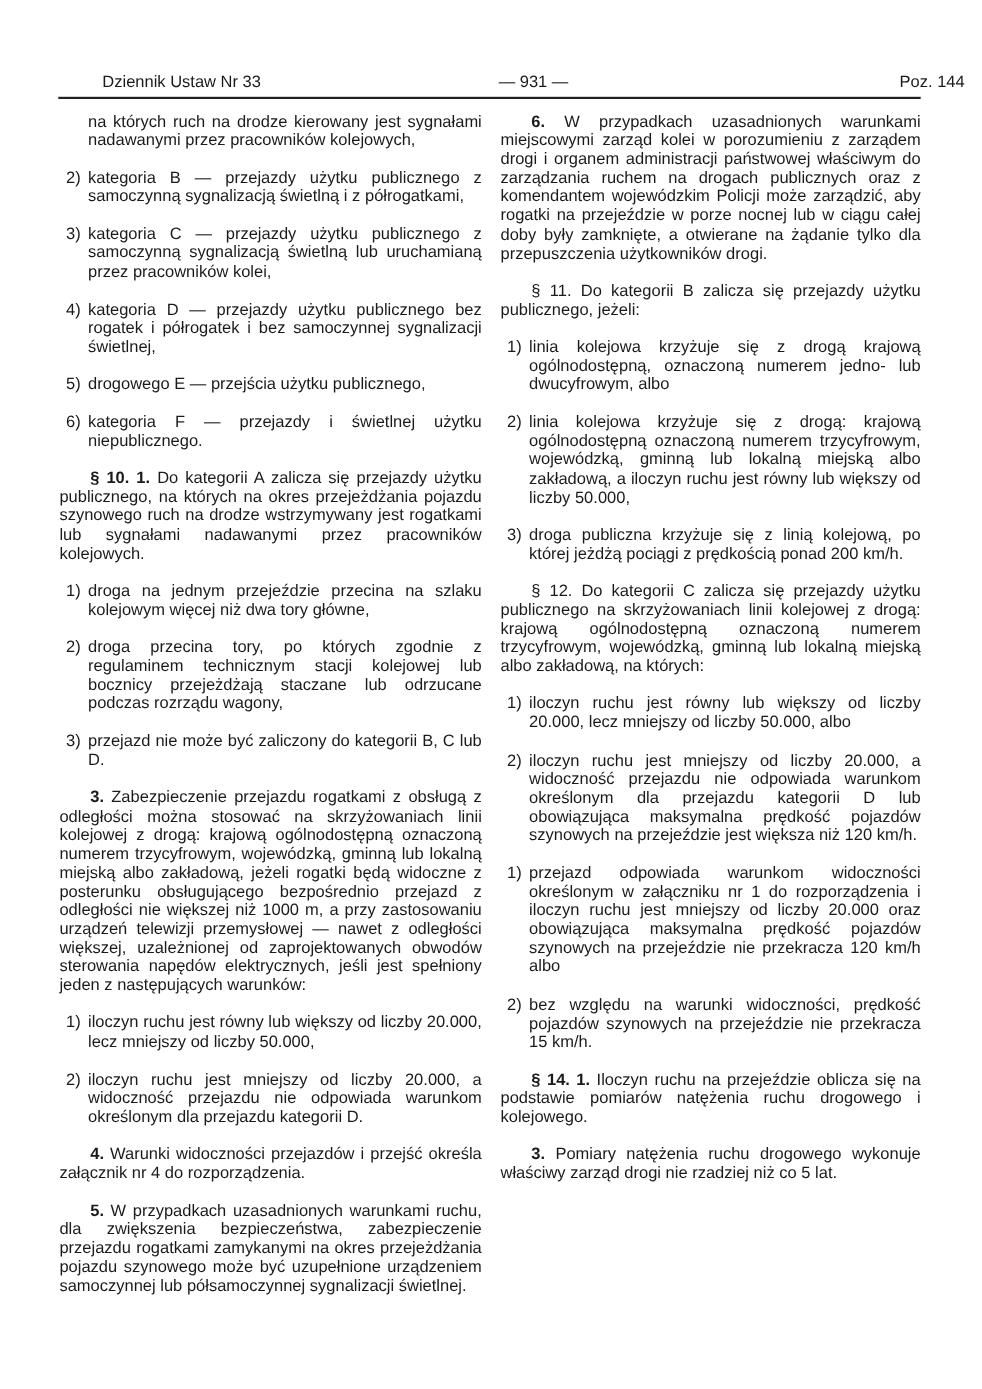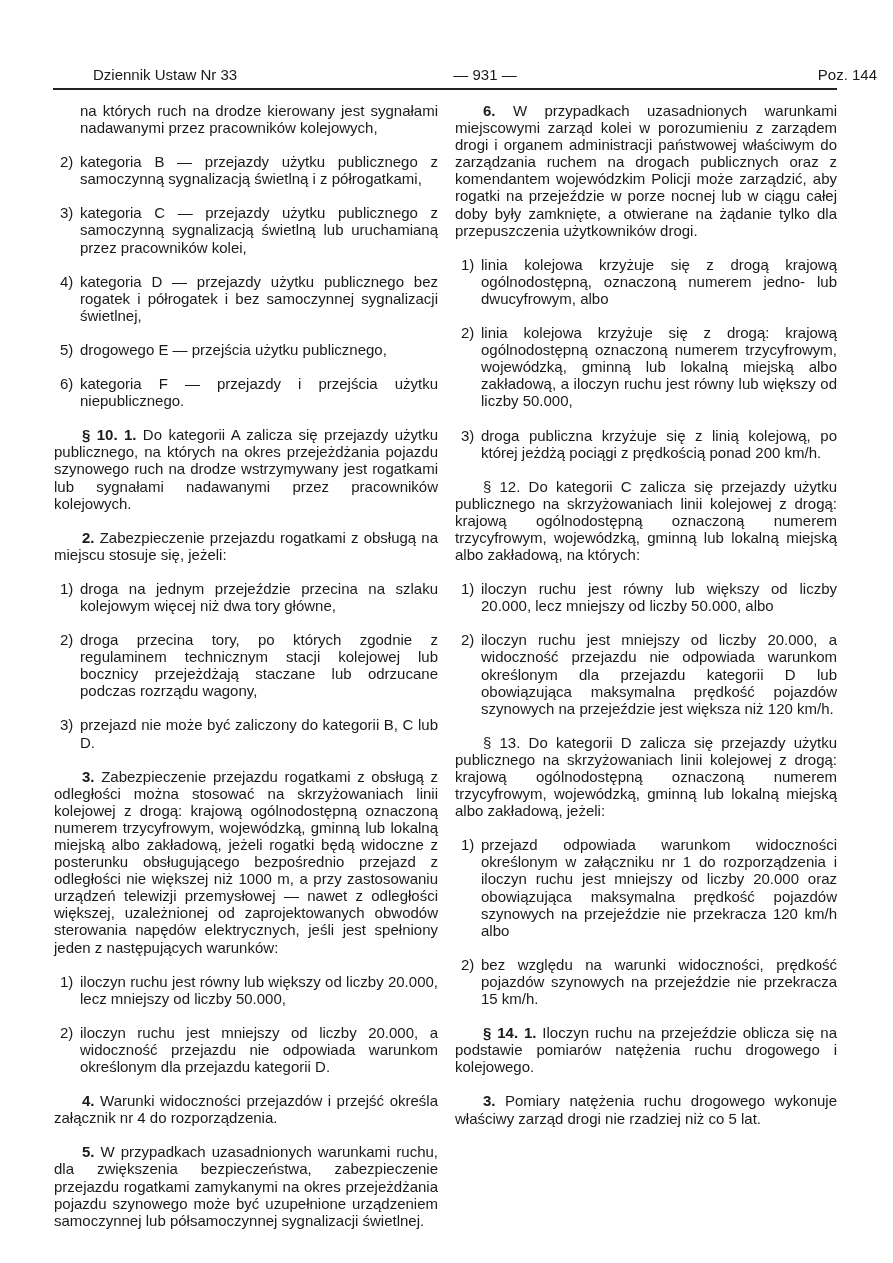--- a/index.html
+++ b/index.html
@@ -43,54 +43,53 @@
   </div>
   <div class="rule"></div>
 
   <div class="col left">
     <p class="para cont">na których ruch na drodze kierowany jest sygnałami nadawanymi przez pracowników kolejowych,</p>
 
     <div class="item"><span class="num">2)</span><span>kategoria B — przejazdy użytku publicznego z samoczynną sygnalizacją świetlną i z półrogatkami,</span></div>
     <div class="item"><span class="num">3)</span><span>kategoria C — przejazdy użytku publicznego z samoczynną sygnalizacją świetlną lub uruchamianą przez pracowników kolei,</span></div>
     <div class="item"><span class="num">4)</span><span>kategoria D — przejazdy użytku publicznego bez rogatek i półrogatek i bez samoczynnej sygnalizacji świetlnej,</span></div>
     <div class="item"><span class="num">5)</span><span>drogowego E — przejścia użytku publicznego,</span></div>
-    <div class="item"><span class="num">6)</span><span>kategoria F — przejazdy i przejścia użytku niepublicznego.</span></div>
+    <div class="item"><span class="num">6)</span><span>kategoria F — przejazdy i świetlnej użytku niepublicznego.</span></div>
 
     <p class="para"><span class="lead">§ 10. 1.</span><span> Do kategorii A zalicza się przejazdy użytku publicznego, na których na okres przejeżdżania pojazdu szynowego ruch na drodze wstrzymywany jest rogatkami lub sygnałami nadawanymi przez pracowników kolejowych.</span></p>
 
-    <p class="para"><span class="lead">2.</span><span> Zabezpieczenie przejazdu rogatkami z obsługą na miejscu stosuje się, jeżeli:</span></p>
 
     <div class="item"><span class="num">1)</span><span>droga na jednym przejeździe przecina na szlaku kolejowym więcej niż dwa tory główne,</span></div>
     <div class="item"><span class="num">2)</span><span>droga przecina tory, po których zgodnie z regulaminem technicznym stacji kolejowej lub bocznicy przejeżdżają staczane lub odrzucane podczas rozrządu wagony,</span></div>
     <div class="item"><span class="num">3)</span><span>przejazd nie może być zaliczony do kategorii B, C lub D.</span></div>
 
     <p class="para"><span class="lead">3.</span><span> Zabezpieczenie przejazdu rogatkami z obsługą z odległości można stosować na skrzyżowaniach linii kolejowej z drogą: krajową ogólnodostępną oznaczoną numerem trzycyfrowym, wojewódzką, gminną lub lokalną miejską albo zakładową, jeżeli rogatki będą widoczne z posterunku obsługującego bezpośrednio przejazd z odległości nie większej niż 1000 m, a przy zastosowaniu urządzeń telewizji przemysłowej — nawet z odległości większej, uzależnionej od zaprojektowanych obwodów sterowania napędów elektrycznych, jeśli jest spełniony jeden z następujących warunków:</span></p>
 
     <div class="item"><span class="num">1)</span><span>iloczyn ruchu jest równy lub większy od liczby 20.000, lecz mniejszy od liczby 50.000,</span></div>
     <div class="item"><span class="num">2)</span><span>iloczyn ruchu jest mniejszy od liczby 20.000, a widoczność przejazdu nie odpowiada warunkom określonym dla przejazdu kategorii D.</span></div>
 
     <p class="para"><span class="lead">4.</span><span> Warunki widoczności przejazdów i przejść określa załącznik nr 4 do rozporządzenia.</span></p>
 
     <p class="para"><span class="lead">5.</span><span> W przypadkach uzasadnionych warunkami ruchu, dla zwiększenia bezpieczeństwa, zabezpieczenie przejazdu rogatkami zamykanymi na okres przejeżdżania pojazdu szynowego może być uzupełnione urządzeniem samoczynnej lub półsamoczynnej sygnalizacji świetlnej.</span></p>
   </div>
 
   <div class="col right">
     <p class="para"><span class="lead">6.</span><span> W przypadkach uzasadnionych warunkami miejscowymi zarząd kolei w porozumieniu z zarządem drogi i organem administracji państwowej właściwym do zarządzania ruchem na drogach publicznych oraz z komendantem wojewódzkim Policji może zarządzić, aby rogatki na przejeździe w porze nocnej lub w ciągu całej doby były zamknięte, a otwierane na żądanie tylko dla przepuszczenia użytkowników drogi.</span></p>
 
+    <p class="para"><span>§ 11.</span><span> Do kategorii B zalicza się przejazdy użytku publicznego, jeżeli:</span></p>
 
     <div class="item"><span class="num">1)</span><span>linia kolejowa krzyżuje się z drogą krajową ogólnodostępną, oznaczoną numerem jedno- lub dwucyfrowym, albo</span></div>
     <div class="item"><span class="num">2)</span><span>linia kolejowa krzyżuje się z drogą: krajową ogólnodostępną oznaczoną numerem trzycyfrowym, wojewódzką, gminną lub lokalną miejską albo zakładową, a iloczyn ruchu jest równy lub większy od liczby 50.000,</span></div>
     <div class="item"><span class="num">3)</span><span>droga publiczna krzyżuje się z linią kolejową, po której jeżdżą pociągi z prędkością ponad 200 km/h.</span></div>
 
     <p class="para"><span>§ 12.</span><span> Do kategorii C zalicza się przejazdy użytku publicznego na skrzyżowaniach linii kolejowej z drogą: krajową ogólnodostępną oznaczoną numerem trzycyfrowym, wojewódzką, gminną lub lokalną miejską albo zakładową, na których:</span></p>
 
     <div class="item"><span class="num">1)</span><span>iloczyn ruchu jest równy lub większy od liczby 20.000, lecz mniejszy od liczby 50.000, albo</span></div>
     <div class="item"><span class="num">2)</span><span>iloczyn ruchu jest mniejszy od liczby 20.000, a widoczność przejazdu nie odpowiada warunkom określonym dla przejazdu kategorii D lub obowiązująca maksymalna prędkość pojazdów szynowych na przejeździe jest większa niż 120 km/h.</span></div>
 
-    <p class="para"><span>§ 13.</span><span> Do kategorii D zalicza się przejazdy użytku publicznego na skrzyżowaniach linii kolejowej z drogą: krajową ogólnodostępną oznaczoną numerem trzycyfrowym, wojewódzką, gminną lub lokalną miejską albo zakładową, jeżeli:</span></p>
 
     <div class="item"><span class="num">1)</span><span>przejazd odpowiada warunkom widoczności określonym w załączniku nr 1 do rozporządzenia i iloczyn ruchu jest mniejszy od liczby 20.000 oraz obowiązująca maksymalna prędkość pojazdów szynowych na przejeździe nie przekracza 120 km/h albo</span></div>
     <div class="item"><span class="num">2)</span><span>bez względu na warunki widoczności, prędkość pojazdów szynowych na przejeździe nie przekracza 15 km/h.</span></div>
 
     <p class="para"><span class="lead">§ 14. 1.</span><span> Iloczyn ruchu na przejeździe oblicza się na podstawie pomiarów natężenia ruchu drogowego i kolejowego.</span></p>
 
 
     <p class="para"><span class="lead">3.</span><span> Pomiary natężenia ruchu drogowego wykonuje właściwy zarząd drogi nie rzadziej niż co 5 lat.</span></p>
   </div>
 

